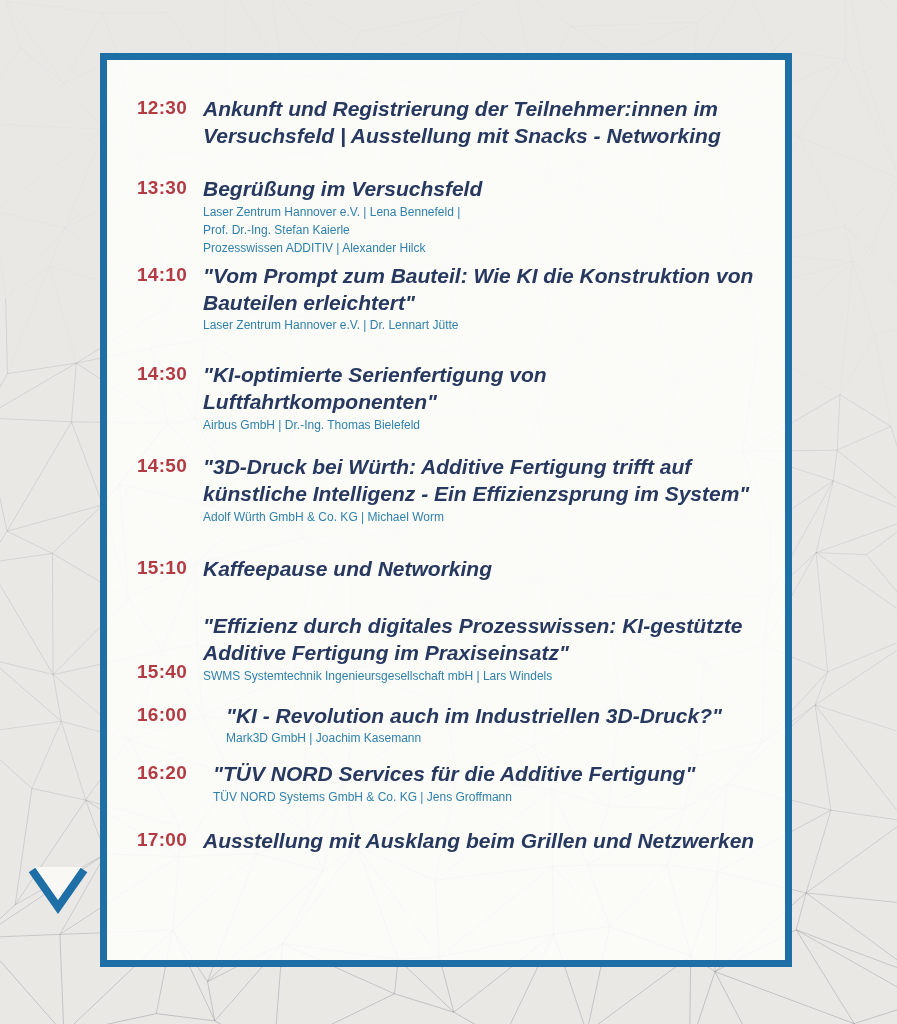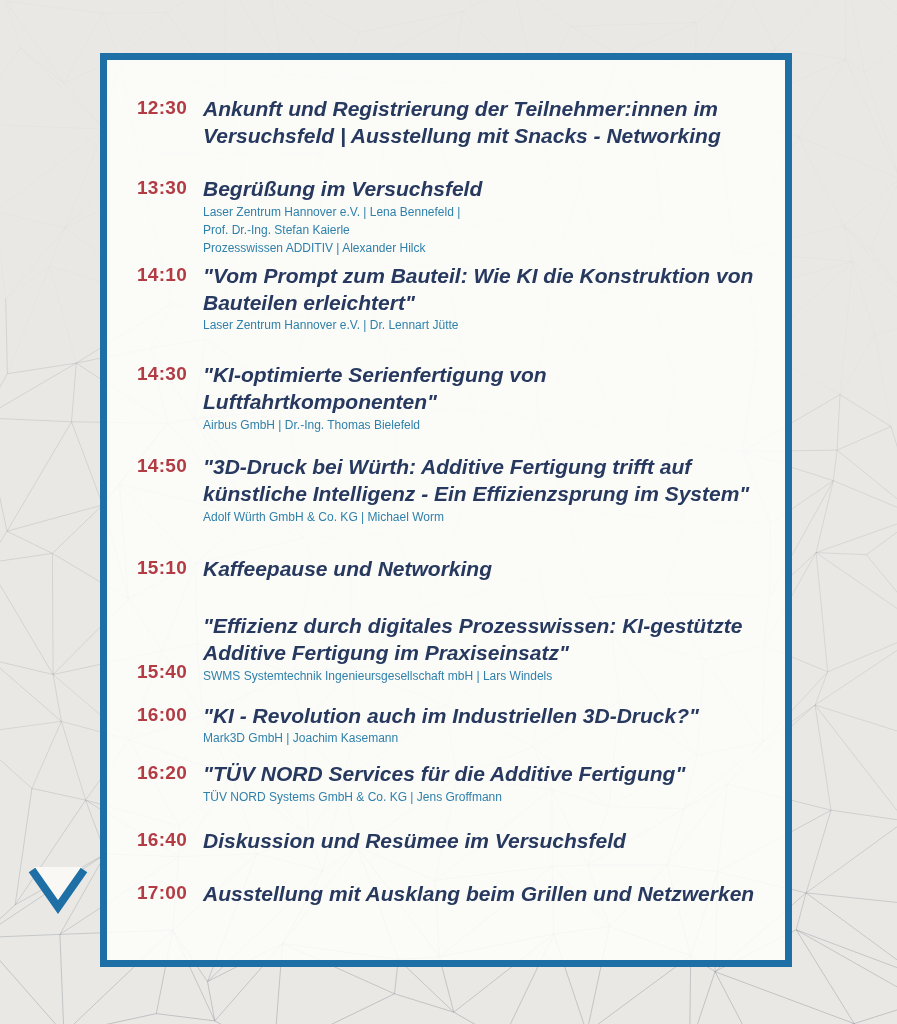--- a/index.html
+++ b/index.html
@@ -66,22 +66,22 @@
     color: var(--speaker, #2f81ab);
     line-height: 1.5;
   }
   .content .speaker:first-of-type { margin-top: 2px; }
   .mb26 { margin-bottom: 26px; }
   .mb6  { margin-bottom: 6px; }
   .mb16 { margin-bottom: 28px; }
   .mb20 { margin-bottom: 20px; }
   .mb30 { margin-bottom: 30px; }
   .mb18 { margin-bottom: 18px; align-items: flex-end; }
-  .mb14 { margin-bottom: 14px; }
-  .mb22 { margin-bottom: 22px; }
+  .mb14 { margin-bottom: 14px; gap: 23px; }
+  .mb22 { margin-bottom: 22px; gap: 10px; }
   .mb0  { margin-bottom: 1px; }
 </style>
 </head>
 <body>
 
 <svg id="mesh" xmlns="http://www.w3.org/2000/svg" viewBox="0 0 897 1024">
     <line x1="5.5" y1="1.3" x2="102.7" y2="13.1" stroke="#7d838c" stroke-width="0.8" opacity="0.040"></line>
     <line x1="5.5" y1="1.3" x2="20.5" y2="47.8" stroke="#7d838c" stroke-width="0.8" opacity="0.040"></line>
     <line x1="5.5" y1="1.3" x2="63.8" y2="83.0" stroke="#7d838c" stroke-width="0.8" opacity="0.040"></line>
     <line x1="102.7" y1="13.1" x2="166.5" y2="12.5" stroke="#7d838c" stroke-width="0.8" opacity="0.040"></line>
@@ -680,26 +680,20 @@
   </div>
 
   <div class="row mb22">
     <div class="time">16:20</div>
     <div class="content">
       <div class="title">"TÜV NORD Services für die Additive Fertigung"</div>
       <div class="speaker">TÜV NORD Systems GmbH &amp; Co. KG | Jens Groffmann</div>
     </div>
   </div>
 
-  <div class="row mb26">
-    <div class="time">16:40</div>
-    <div class="content">
-      <div class="title">Diskussion und Resümee im Versuchsfeld</div>
-    </div>
-  </div>
 
   <div class="row mb0">
     <div class="time">17:00</div>
     <div class="content">
       <div class="title">Ausstellung mit Ausklang beim Grillen und Netzwerken</div>
     </div>
   </div>
 
 </div>
 

